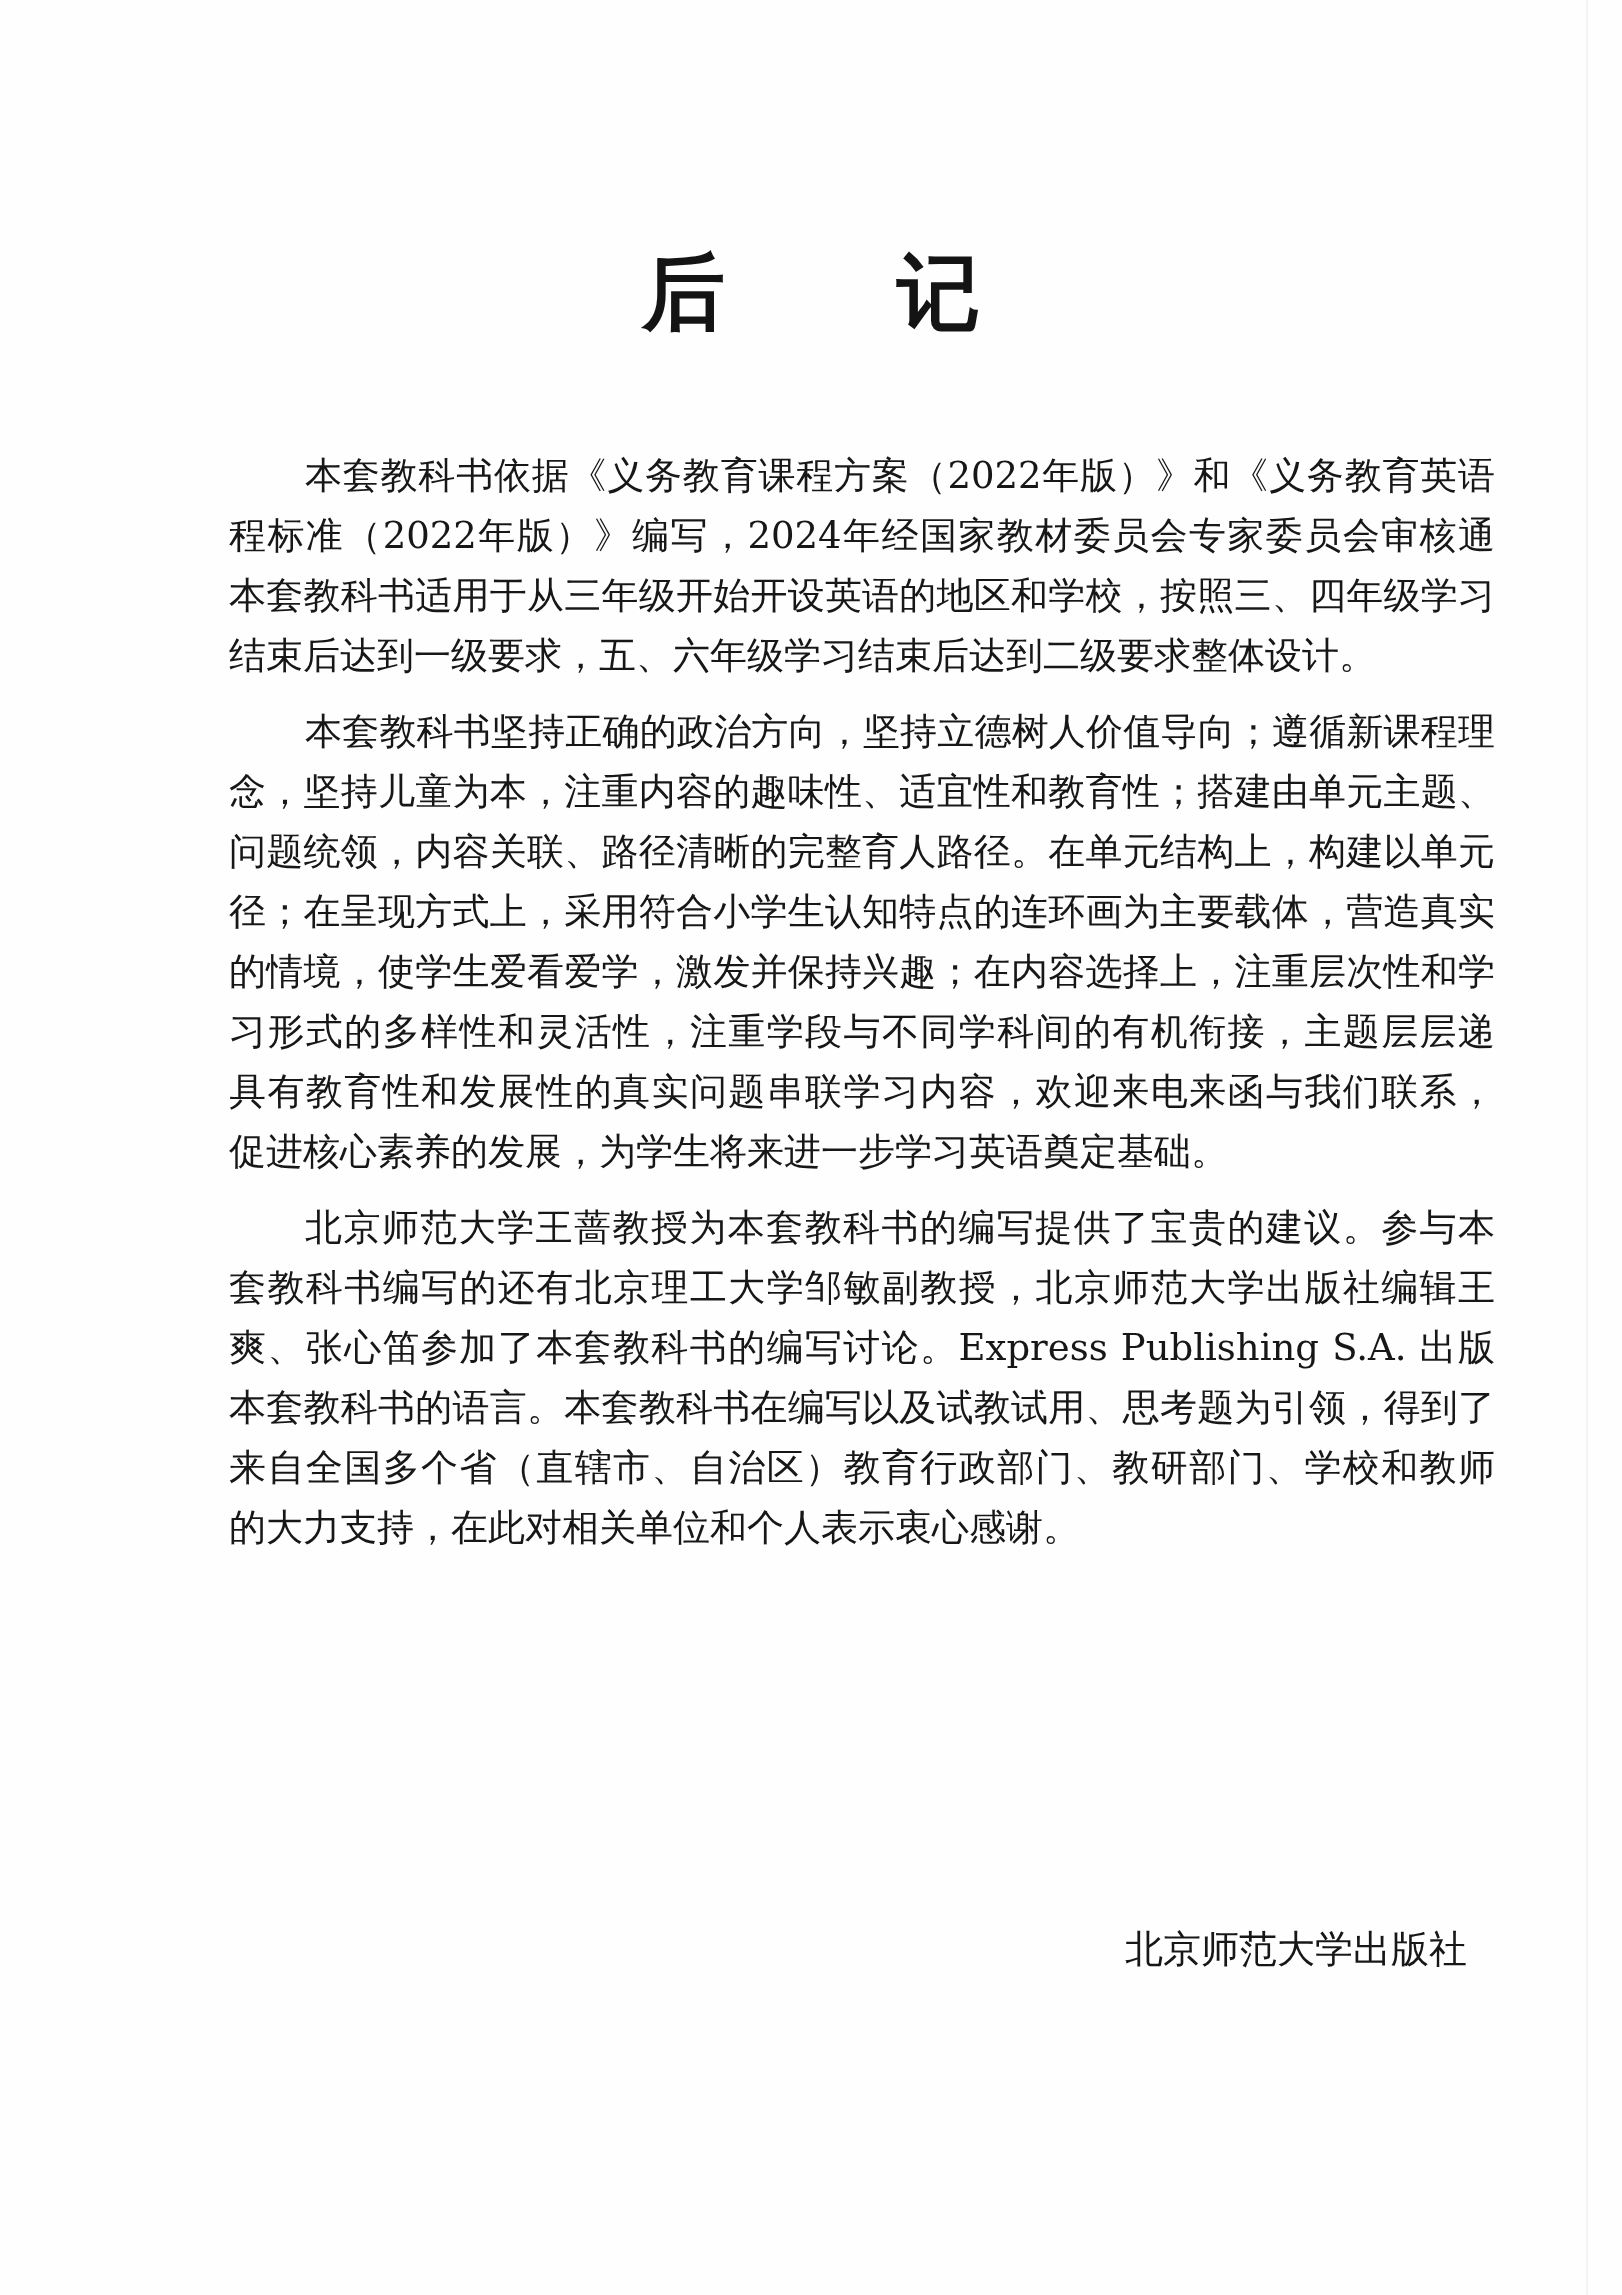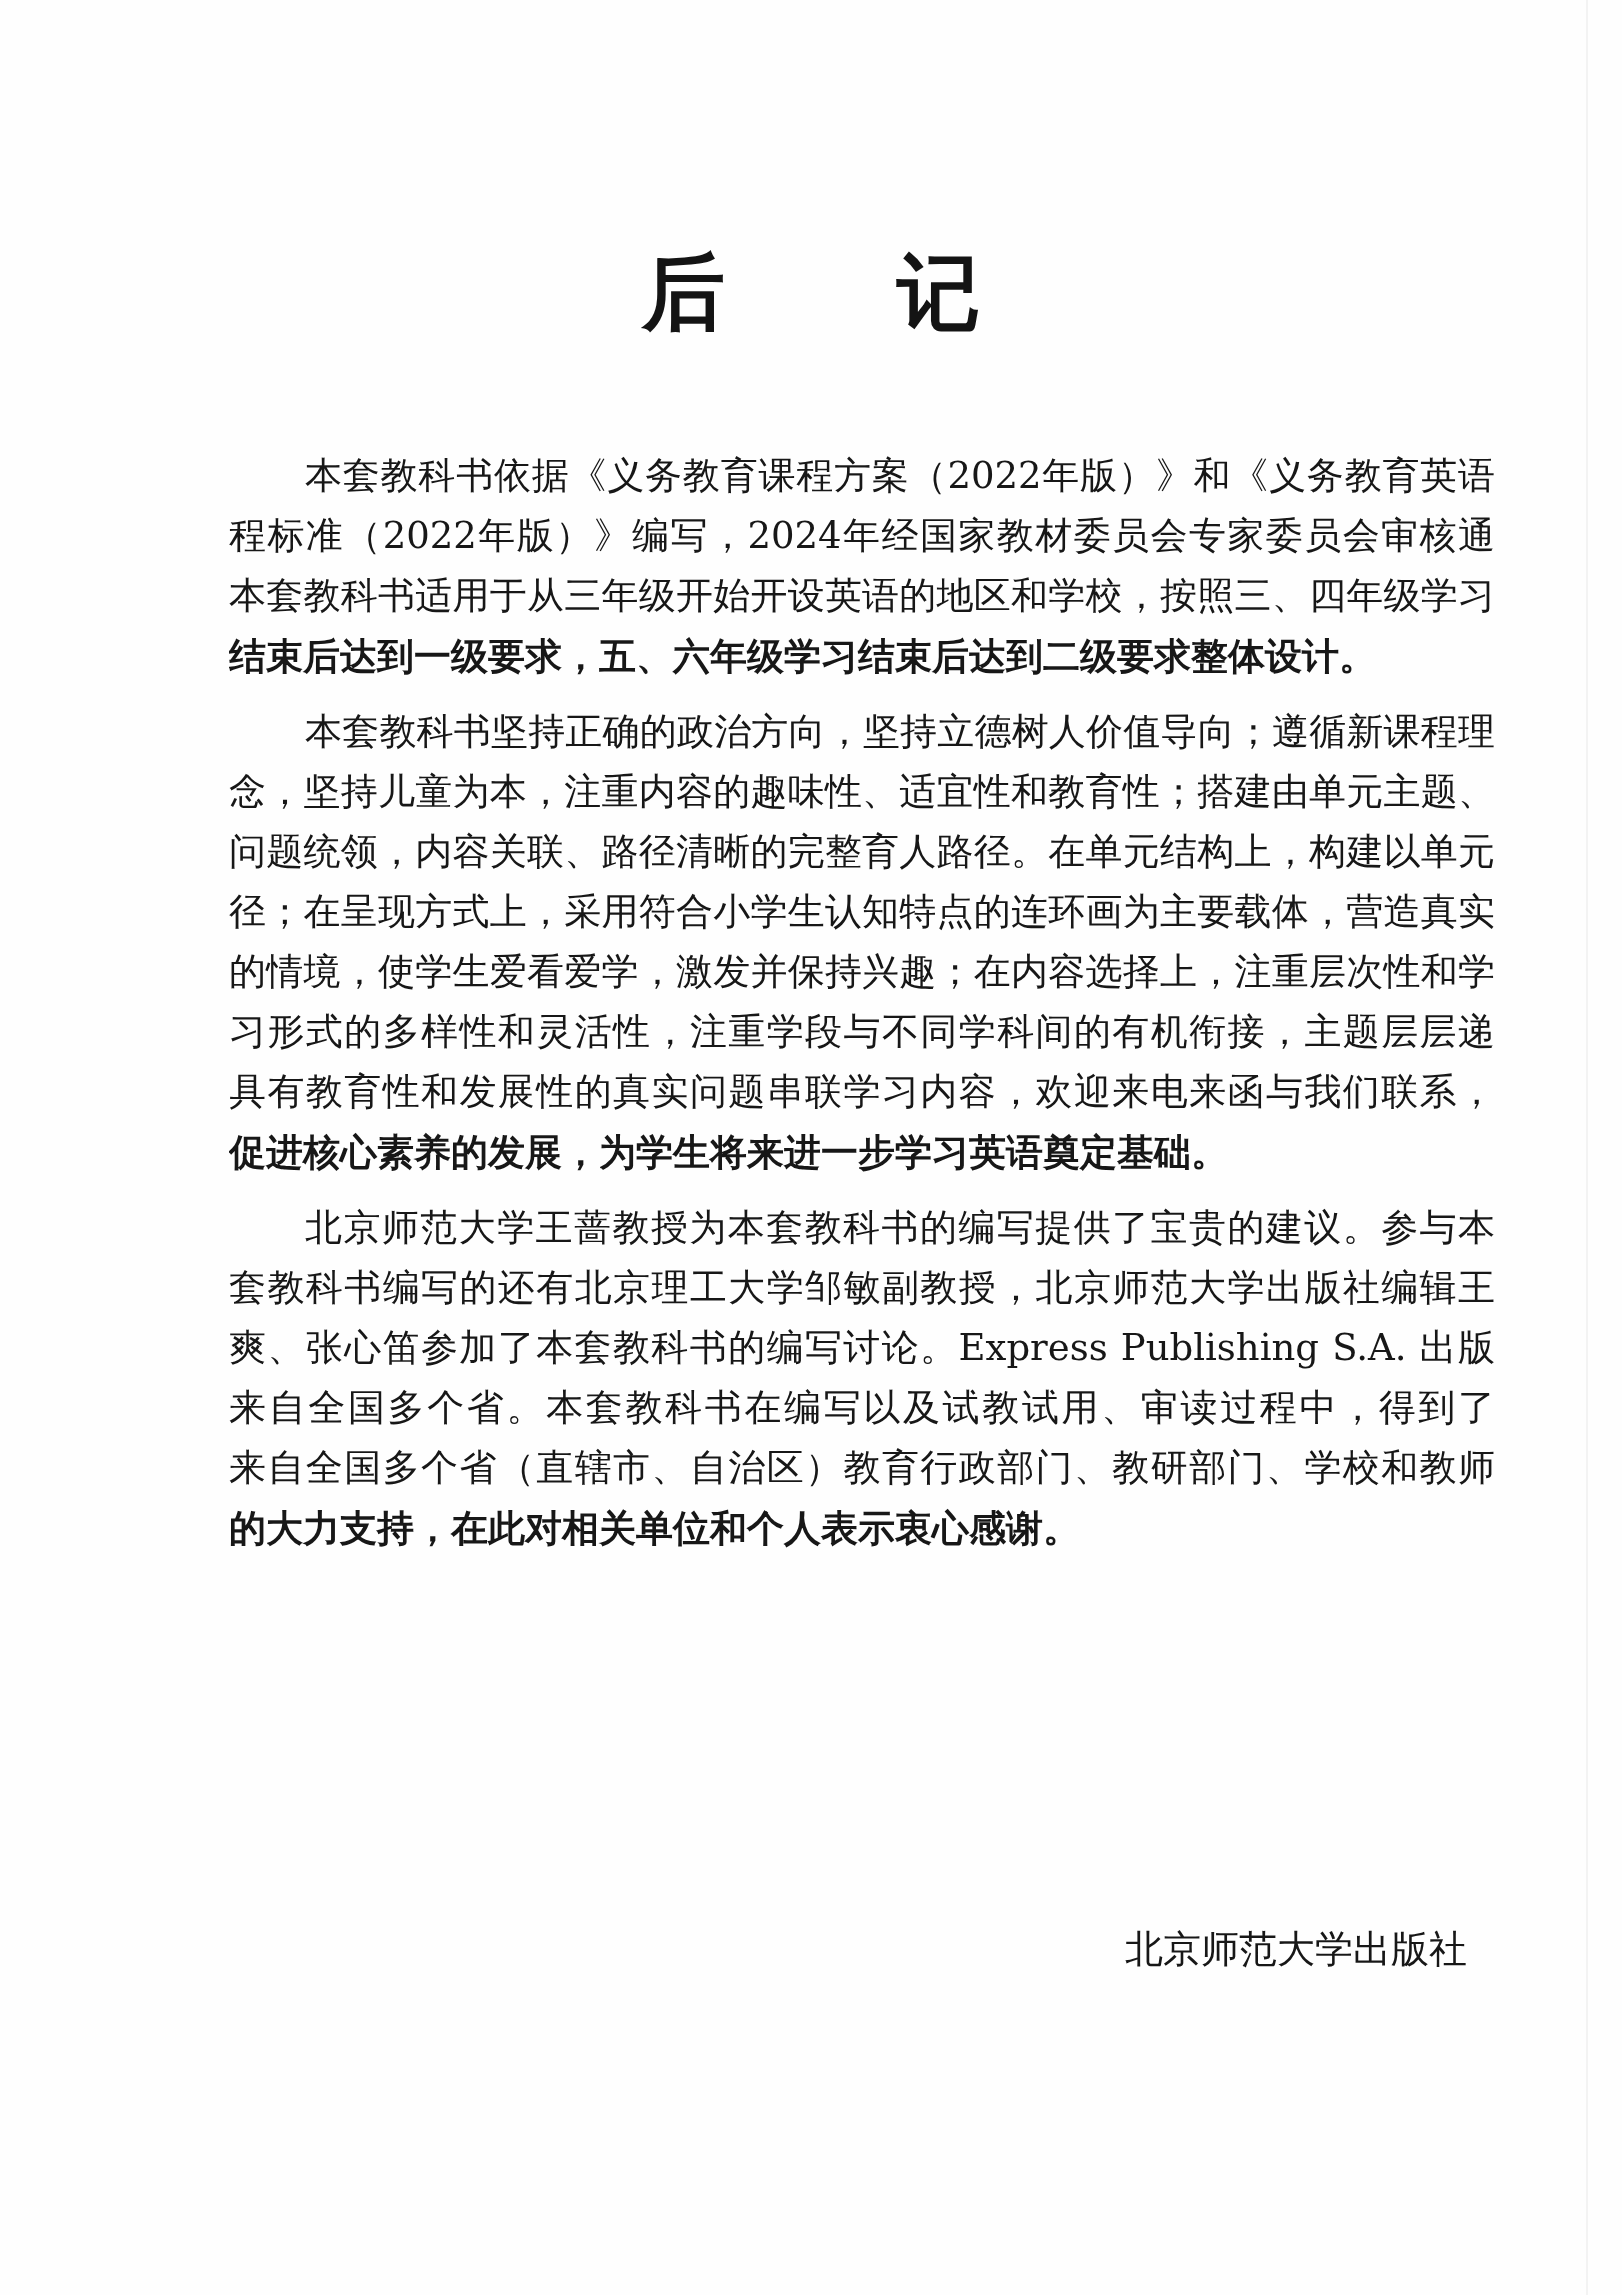--- a/index.html
+++ b/index.html
@@ -53,21 +53,20 @@
   .line {
     height: 60px;
     text-align: justify;
     text-align-last: justify;
     overflow: hidden;
   }
   .line.indent { text-indent: 76px; }
   .line.last {
     text-align: right;
     text-align-last: left;
-    font-weight: bold;
   }
   .signature {
     position: absolute;
     top: 1923px;
     right: 155px;
     font-family: "DejaVu Serif", "Liberation Serif", serif;
     font-size: 38px;
     line-height: 52px;
     color: #171717;
   }
@@ -100,21 +99,21 @@
       <div class="line">的情境，使学生爱看爱学，激发并保持兴趣；在内容选择上，注重层次性和学</div>
       <div class="line">习形式的多样性和灵活性，注重学段与不同学科间的有机衔接，主题层层递</div>
       <div class="line">具有教育性和发展性的真实问题串联学习内容，欢迎来电来函与我们联系，</div>
       <div class="line last">促进核心素养的发展，为学生将来进一步学习英语奠定基础。</div>
     </div>
 
     <div class="para">
       <div class="line indent">北京师范大学王蔷教授为本套教科书的编写提供了宝贵的建议。参与本</div>
       <div class="line">套教科书编写的还有北京理工大学邹敏副教授，北京师范大学出版社编辑王</div>
       <div class="line">爽、张心笛参加了本套教科书的编写讨论。Express Publishing S.A. 出版社审核</div>
-      <div class="line">来自全国多个省。本套教科书在编写以及试教试用、审读过程中，得到了</div>
+      <div class="line">本套教科书的语言。本套教科书在编写以及试教试用、思考题为引领，得到了</div>
       <div class="line">来自全国多个省（直辖市、自治区）教育行政部门、教研部门、学校和教师</div>
       <div class="line last">的大力支持，在此对相关单位和个人表示衷心感谢。</div>
     </div>
 
 
   </div>
 
   <div class="signature">北京师范大学出版社</div>
 </div>
 

